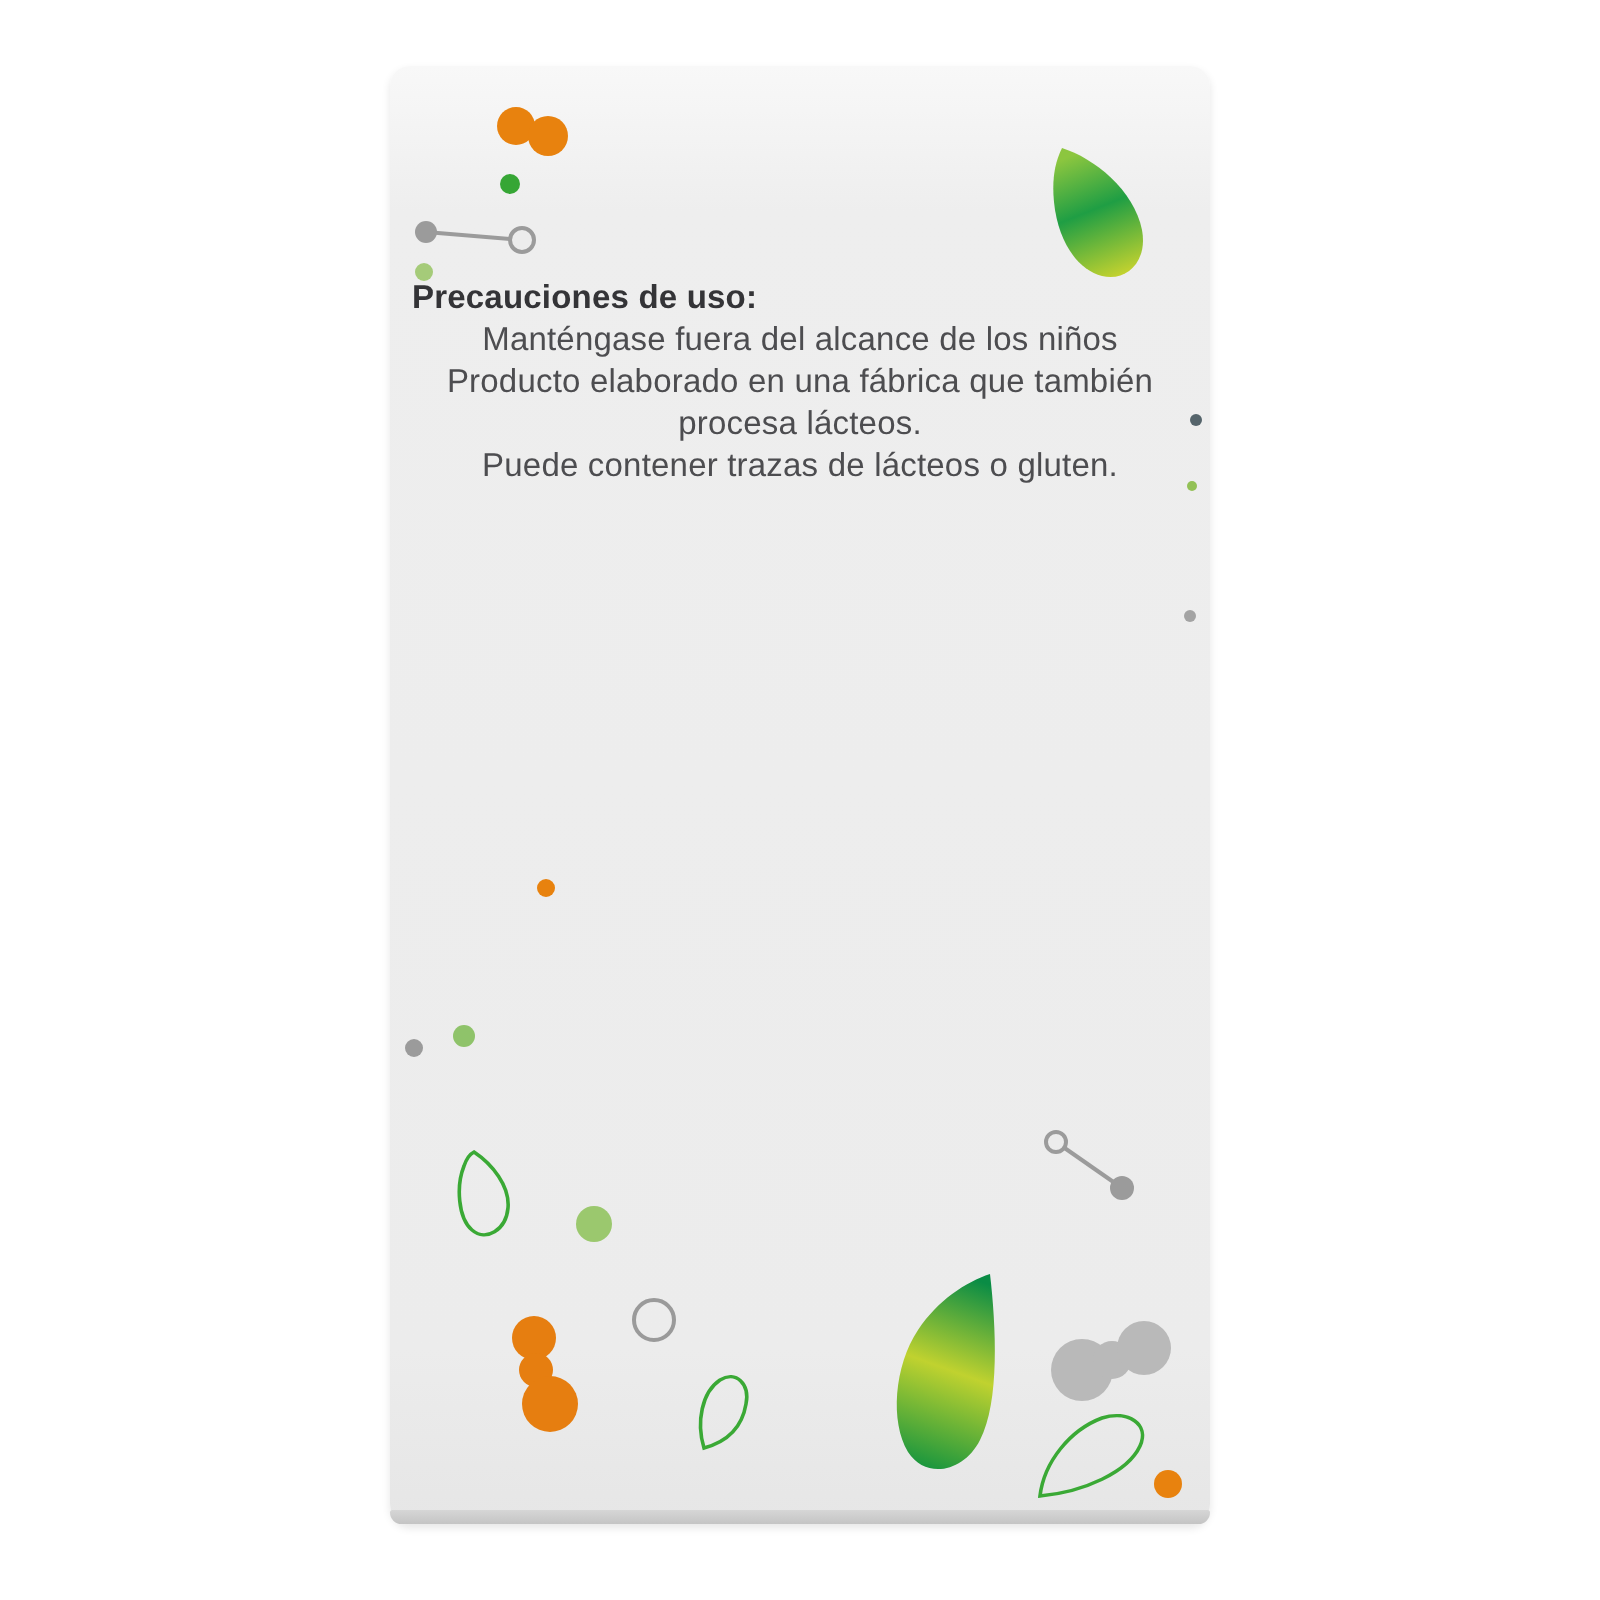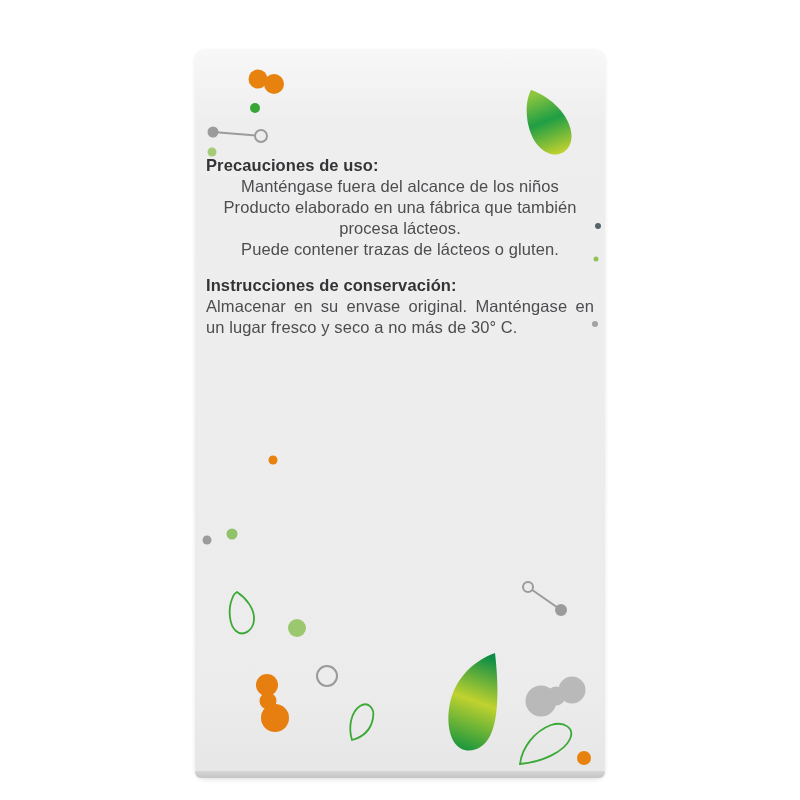--- a/index.html
+++ b/index.html
@@ -2,21 +2,21 @@
 <html><head>
 <meta charset="utf-8">
 <style>
   html,body{margin:0;padding:0;}
   body{
     width:800px;height:800px;position:relative;background:#ffffff;
     font-family:"Liberation Sans", sans-serif;overflow:hidden;
   }
   .stage{position:absolute;inset:0;}
   .card{
-    position:absolute;left:195px;top:49px;width:410px;height:729px;
+    position:absolute;left:195px;top:33px;width:410px;height:729px;
     border-radius:10px;
     background:linear-gradient(180deg,#f8f8f8 0%,#eeeeee 10%,#ececec 88%,#e6e6e6 100%);
     box-shadow:0 2px 4px rgba(0,0,0,0.10);
   }
   .card-bottom-edge{
     position:absolute;left:0;bottom:0;width:100%;height:7px;
     background:linear-gradient(180deg,#d6d6d6,#c4c4c4);
     border-radius:2px 2px 9px 9px;
   }
   .deco{position:absolute;left:0;top:0;width:410px;height:729px;pointer-events:none;}
@@ -103,23 +103,19 @@
 
       <div class="sec">
         <h3>Precauciones de uso:</h3>
         <p class="pre">Manténgase fuera del alcance de los niños
 Producto elaborado en una fábrica que también
 procesa lácteos.
 Puede contener trazas de lácteos o gluten.</p>
       </div>
 
 
-      <div class="sec" style="margin-bottom:12px;">
-        <h3>Instrucciones de conservación:</h3>
-        <p class="just">Almacenar en su envase original. Manténgase en un lugar fresco y seco a no más de 30° C.</p>
-      </div>
 
 
     </div>
 
     <div class="card-bottom-edge"></div>
   </div>
 </div>
 
 </body></html>

